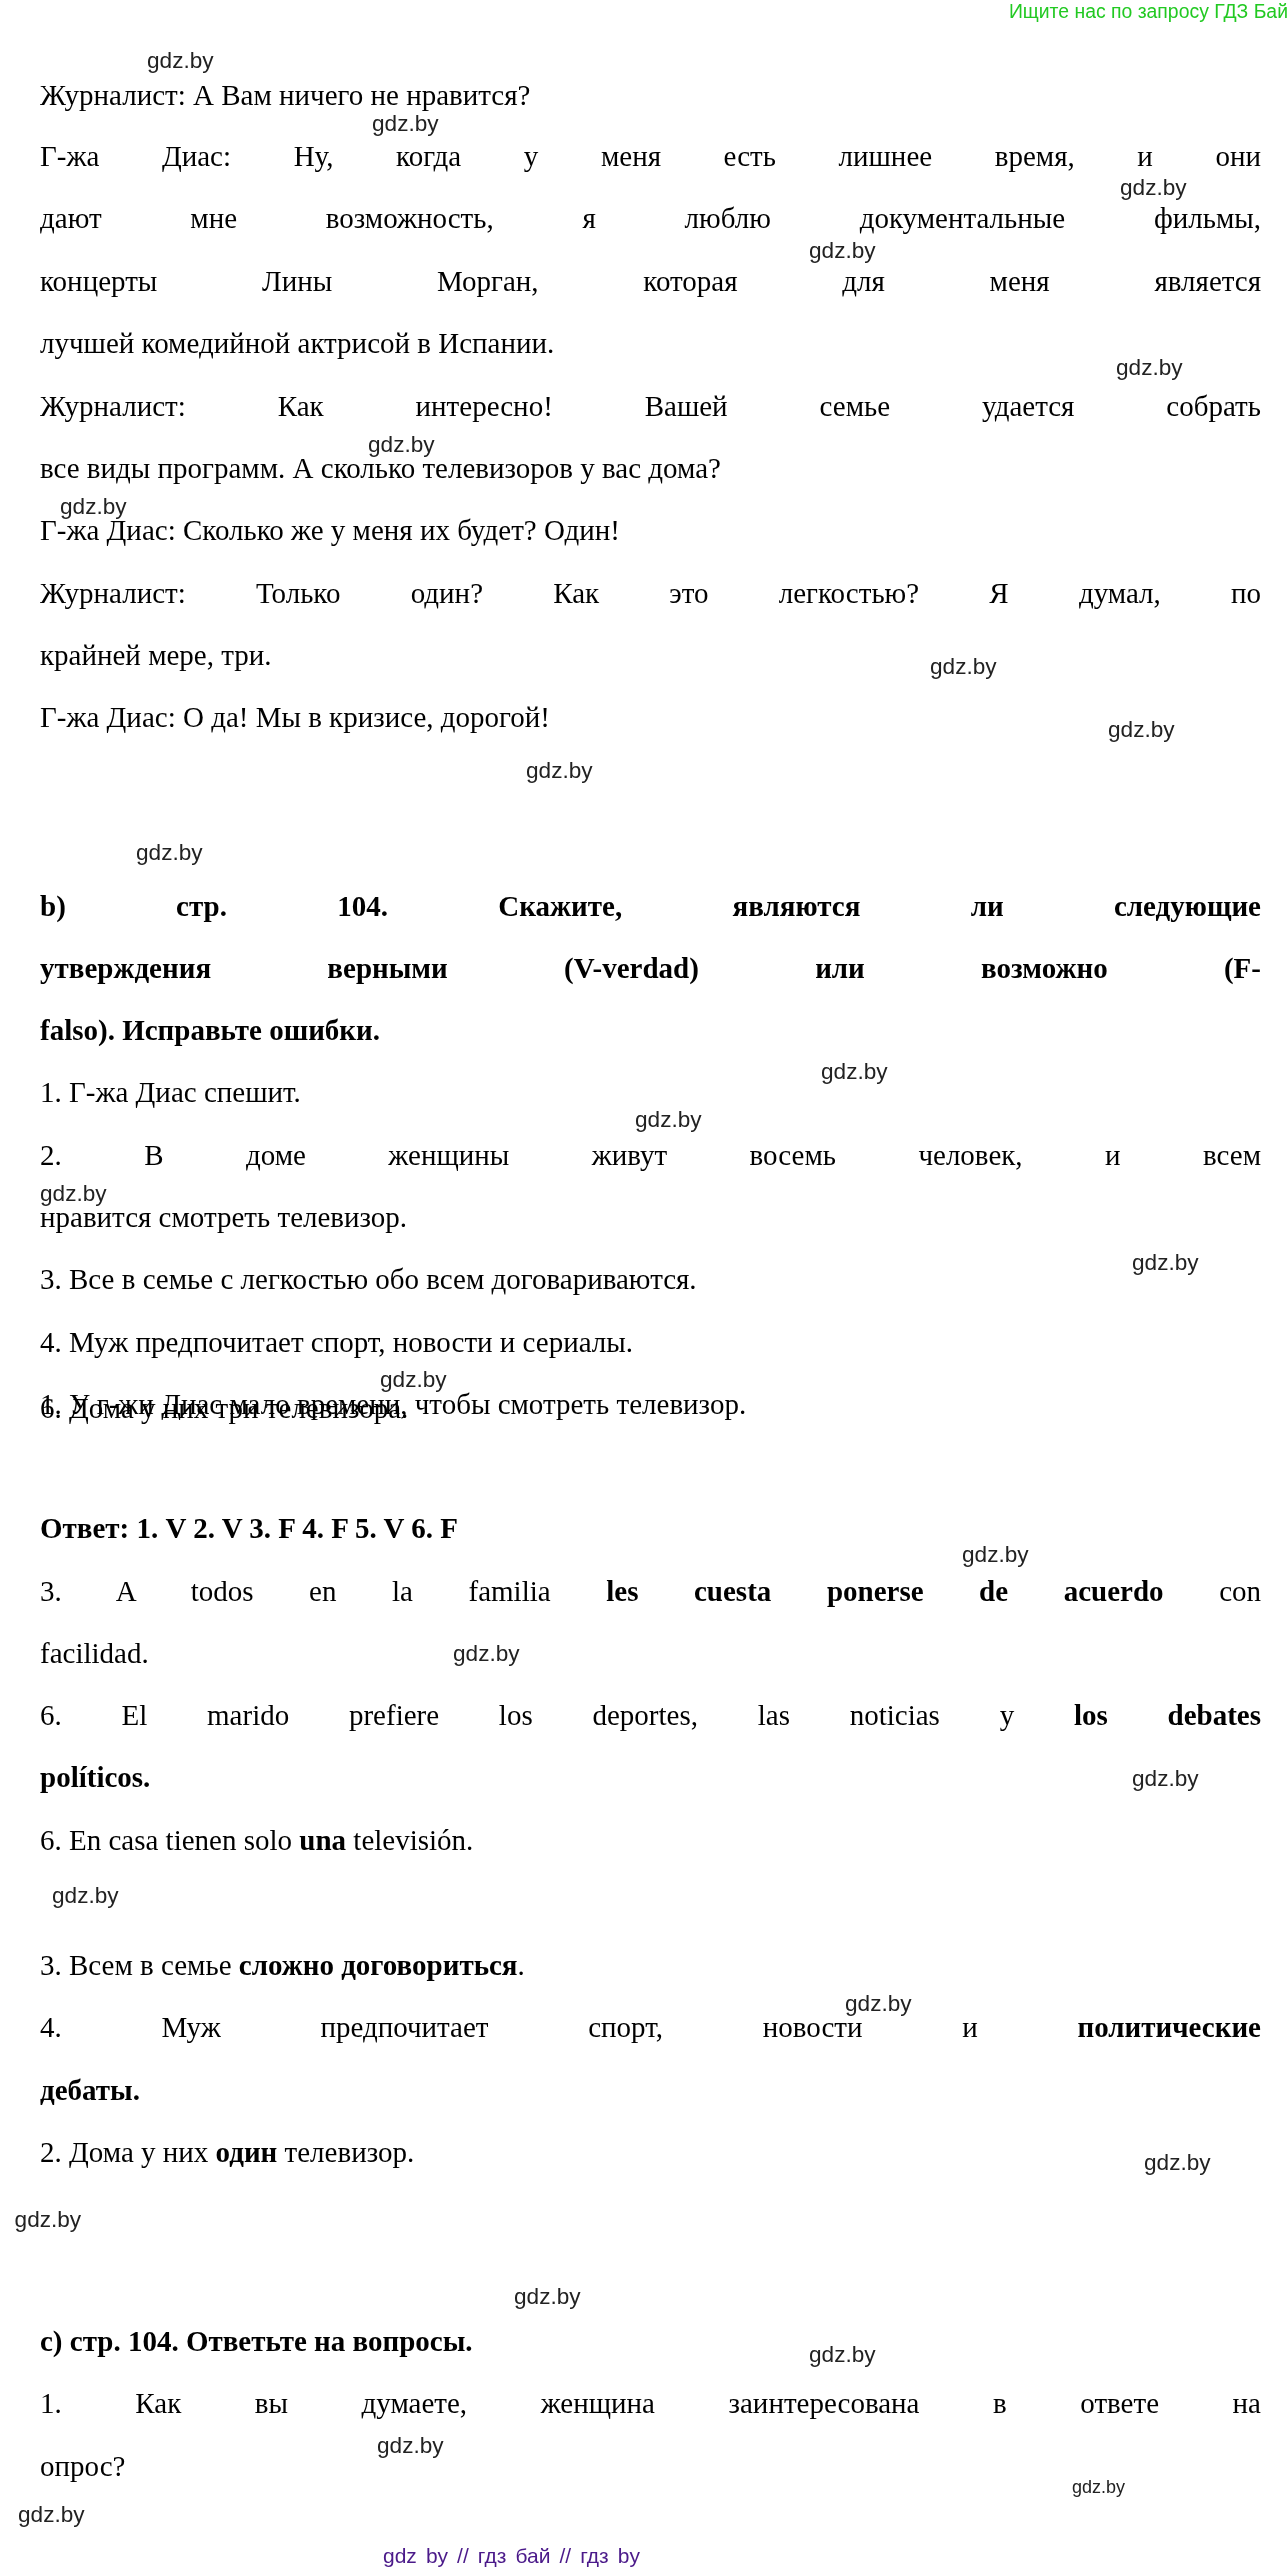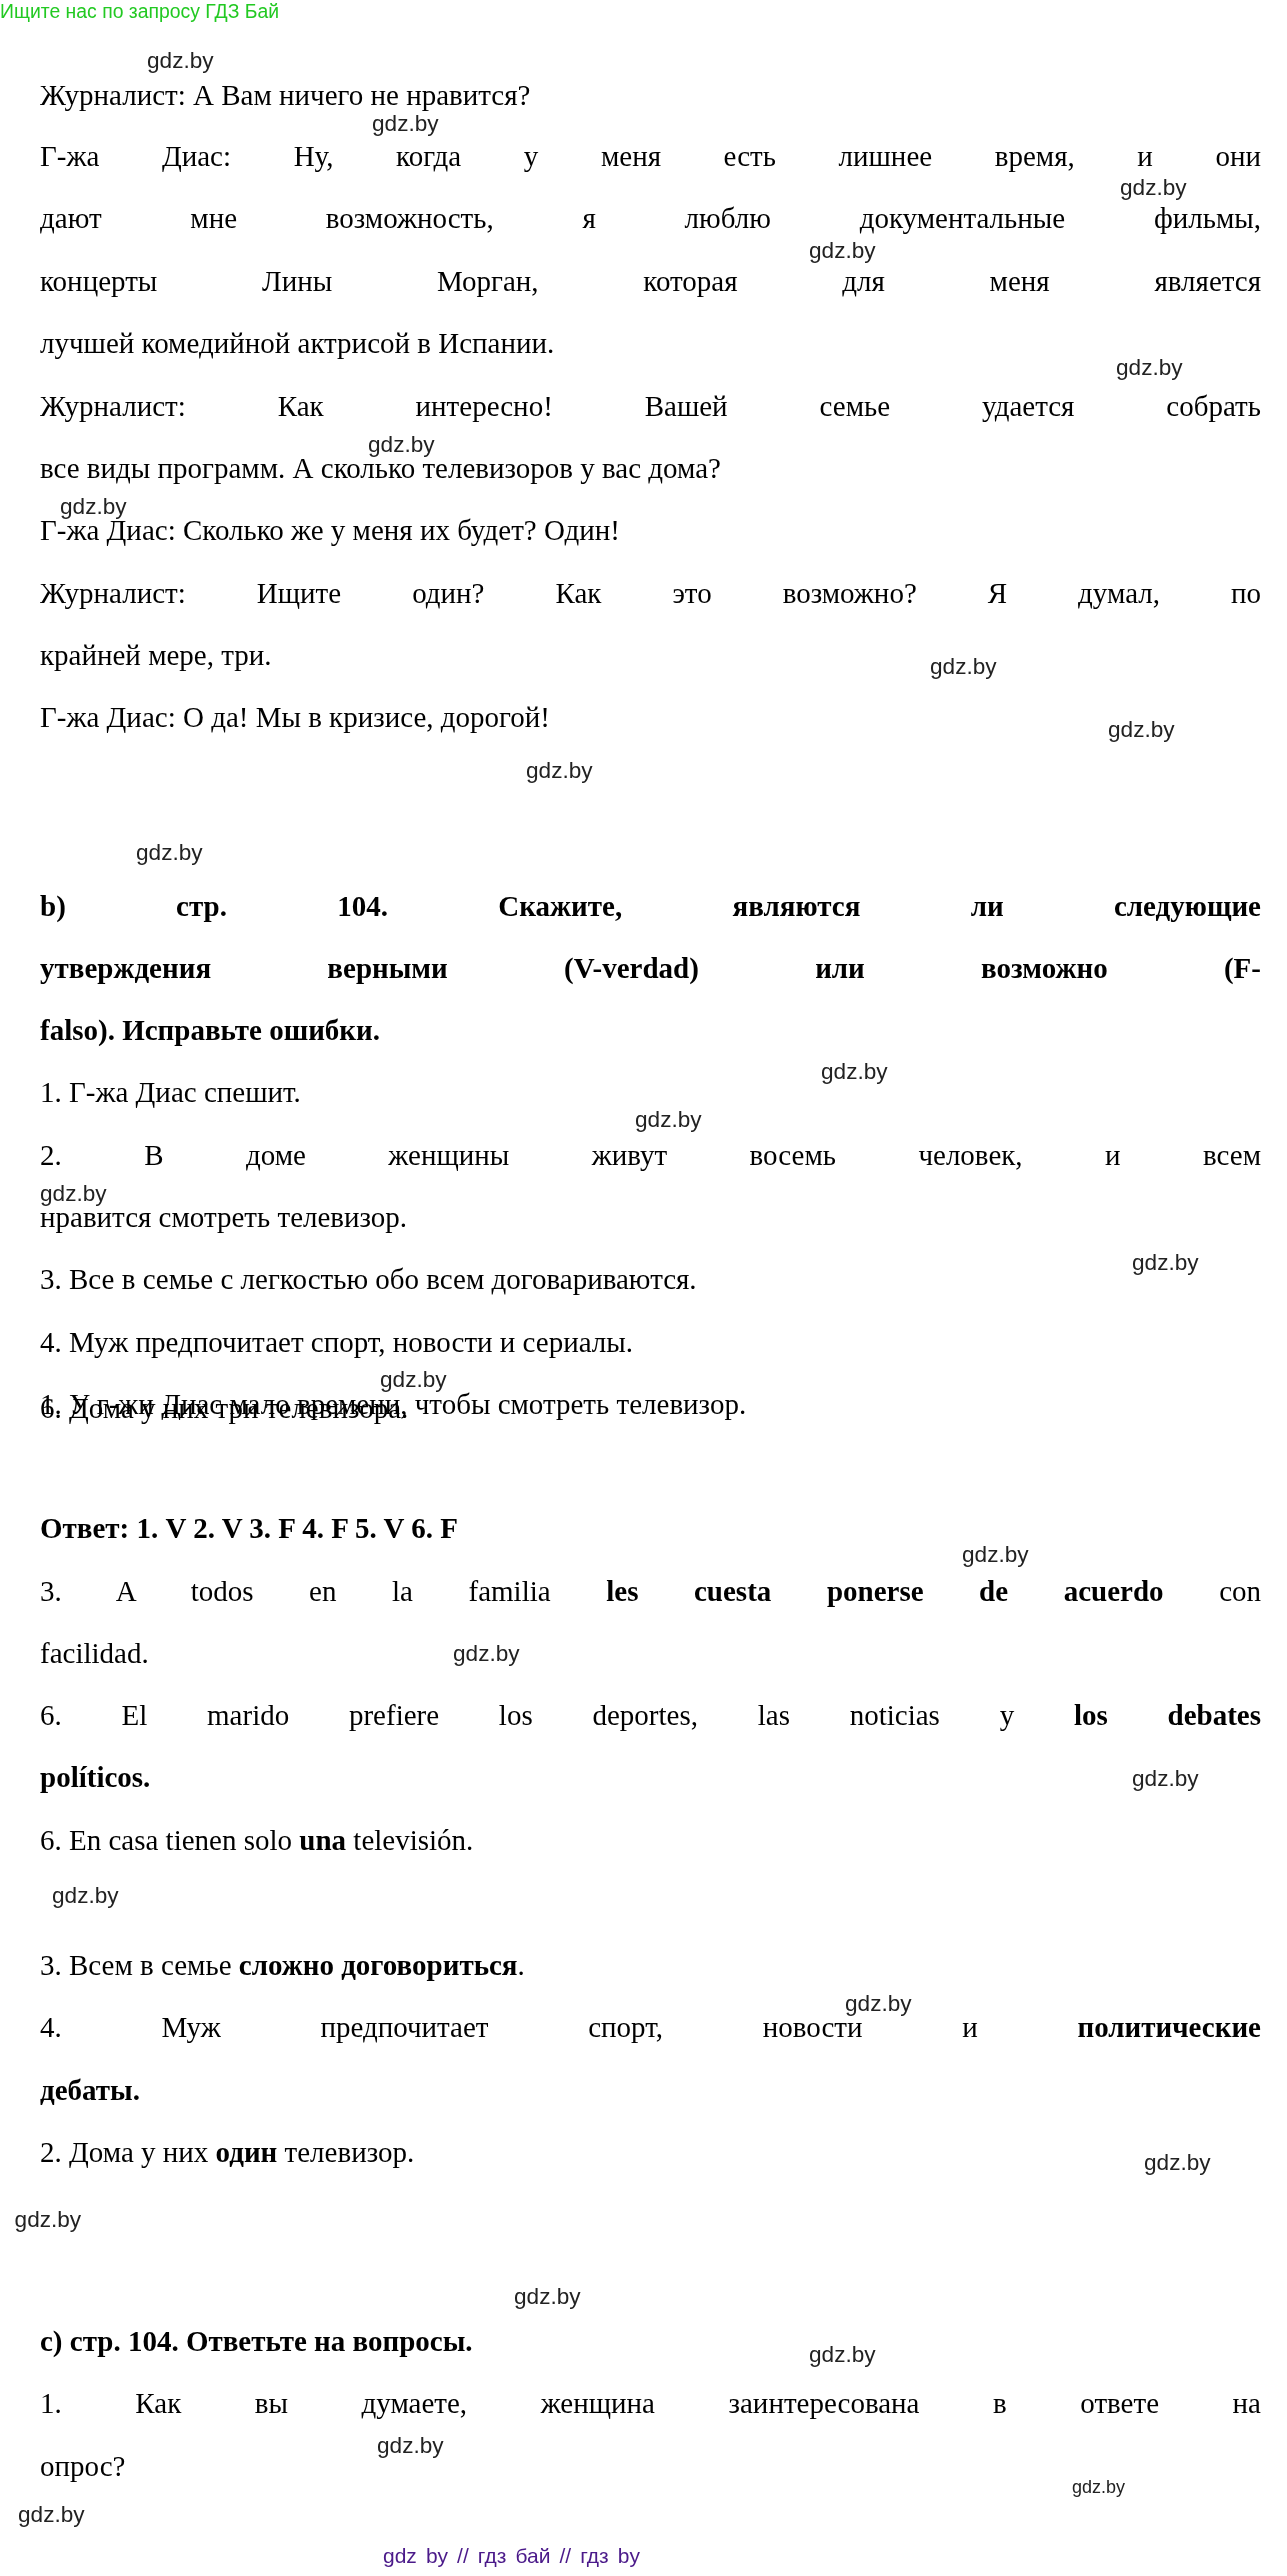--- a/index.html
+++ b/index.html
@@ -1,19 +1,19 @@
 <!DOCTYPE html>
 <html style="font-size:13px"><head>
 <meta charset="utf-8">
 <style>
   html, body { margin: 0; padding: 0; background: #ffffff; }
   body { width: 1288px; height: 2576px; position: relative; overflow: hidden; }
   .top-banner {
     position: absolute; left: 0; top: 0; width: 1288px; height: 24px;
-    text-align: left; font-family: "Liberation Sans", sans-serif;
+    text-align: right; font-family: "Liberation Sans", sans-serif;
     font-size: 19.4px; color: #22c922; line-height: 22.6px;
   }
   .footer {
     position: absolute; left: 0; top: 2541px; width: 1023px; height: 32px;
     text-align: center; font-family: "Liberation Sans", sans-serif;
     font-size: 21px; color: #4b1a8a; line-height: 29px; word-spacing: 3.2px;
   }
   .line {
     position: absolute; left: 40px; width: 1221px;
     font-family: "Liberation Serif", serif; font-size: 29px;
@@ -33,21 +33,21 @@
 <div class="top-banner">Ищите нас по запросу ГДЗ Бай</div>
 
 <div class="line" style="top:71px">Журналист: А Вам ничего не нравится?</div>
 <div class="line justify" style="top:132px">Г-жа Диас: Ну, когда у меня есть лишнее время, и они</div>
 <div class="line justify" style="top:194px">дают мне возможность, я люблю документальные фильмы,</div>
 <div class="line justify" style="top:257px">концерты Лины Морган, которая для меня является</div>
 <div class="line" style="top:319px">лучшей комедийной актрисой в Испании.</div>
 <div class="line justify" style="top:382px">Журналист: Как интересно! Вашей семье удается собрать</div>
 <div class="line" style="top:444px">все виды программ. А сколько телевизоров у вас дома?</div>
 <div class="line" style="top:506px">Г-жа Диас: Сколько же у меня их будет? Один!</div>
-<div class="line justify" style="top:569px">Журналист: Ищите один? Как это возможно? Я думал, по</div>
+<div class="line justify" style="top:569px">Журналист: Только один? Как это легкостью? Я думал, по</div>
 <div class="line" style="top:631px">крайней мере, три.</div>
 <div class="line" style="top:693px">Г-жа Диас: О да! Мы в кризисе, дорогой!</div>
 
 <div class="line bold justify" style="top:882px">b) стр. 104. Скажите, являются ли следующие</div>
 <div class="line bold justify" style="top:944px">утверждения верными (V-verdad) или возможно (F-</div>
 <div class="line bold" style="top:1006px">falso). Исправьте ошибки.</div>
 
 <div class="line" style="top:1068px">1. Г-жа Диас спешит.</div>
 <div class="line justify" style="top:1131px">2. В доме женщины живут восемь человек, и всем</div>
 <div class="line" style="top:1193px">нравится смотреть телевизор.</div>

